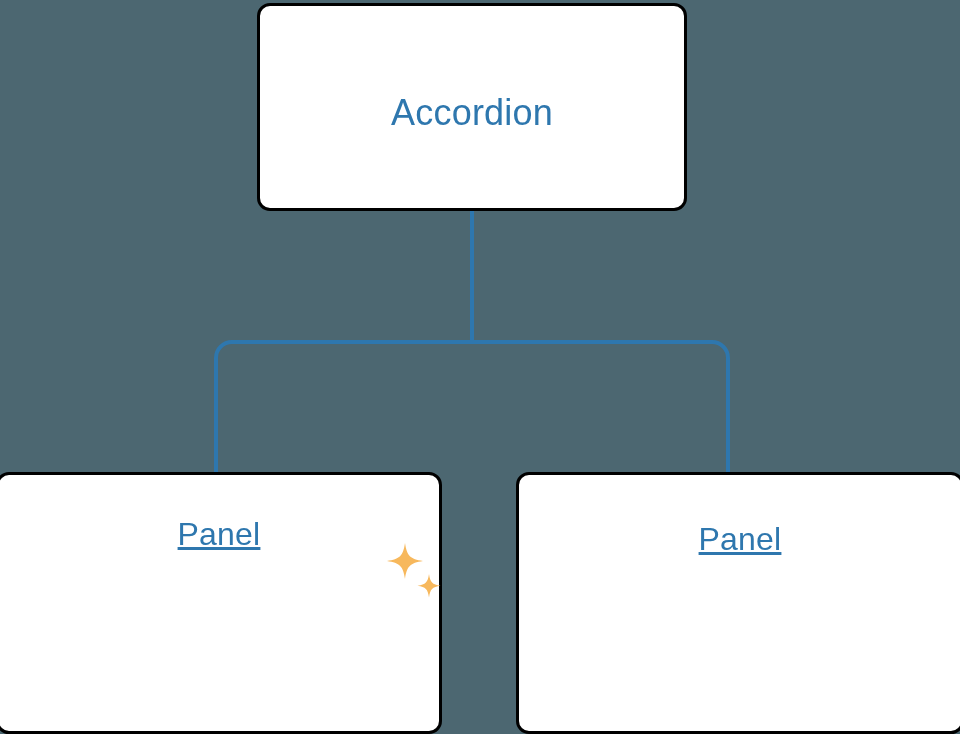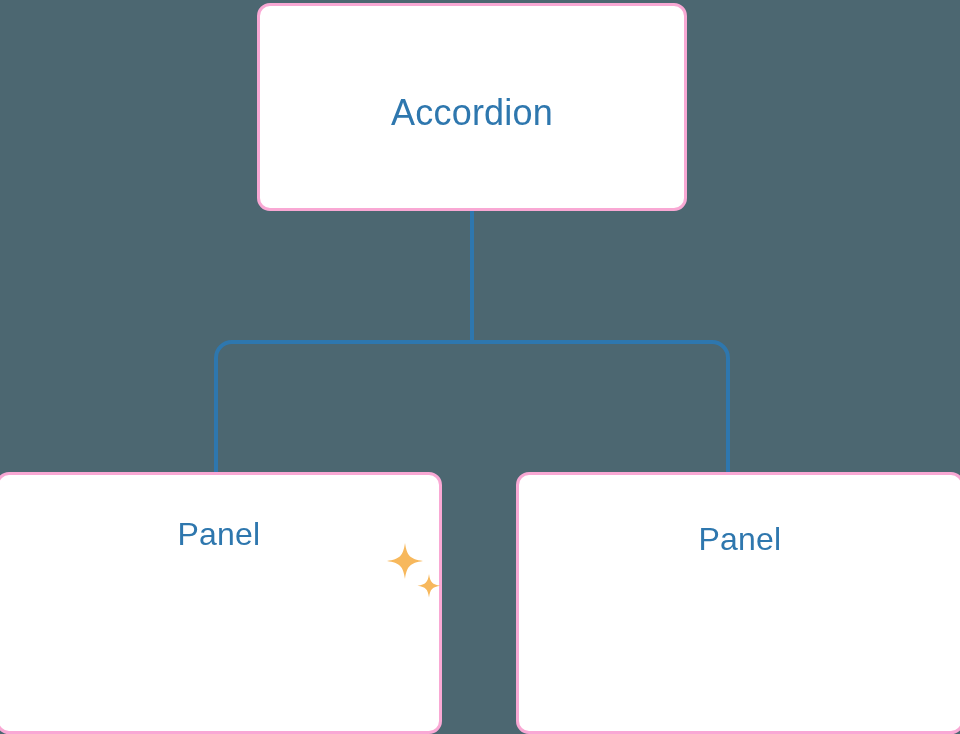--- a/index.html
+++ b/index.html
@@ -28,21 +28,21 @@
     width: 960px;
     height: 734px;
     z-index: 1;
   }
 
   
   .node {
     position: absolute;
     box-sizing: border-box;
     background: #ffffff;
-    border: 3px solid #f9a8d4;
+    border: 3px solid #000000;
     border-radius: 13px;
     z-index: 2;
   }
 
   
   #node-accordion {
     left: 257px;
     top: 3px;
     width: 430px;
     height: 208px;
@@ -72,20 +72,21 @@
     height: 262px;
   }
   .node-title-panel {
     position: absolute;
     left: 0;
     right: 0;
     text-align: center;
     font-size: 32px;
     color: #2e77ae;
     letter-spacing: 0.2px;
+    text-decoration: underline;
   }
   #node-panel-left .node-title-panel { top: 41px; }
   #node-panel-right .node-title-panel { top: 46px; }
 
   
   .pill-wrap {
     position: absolute;
     display: flex;
     align-items: stretch;
   }

